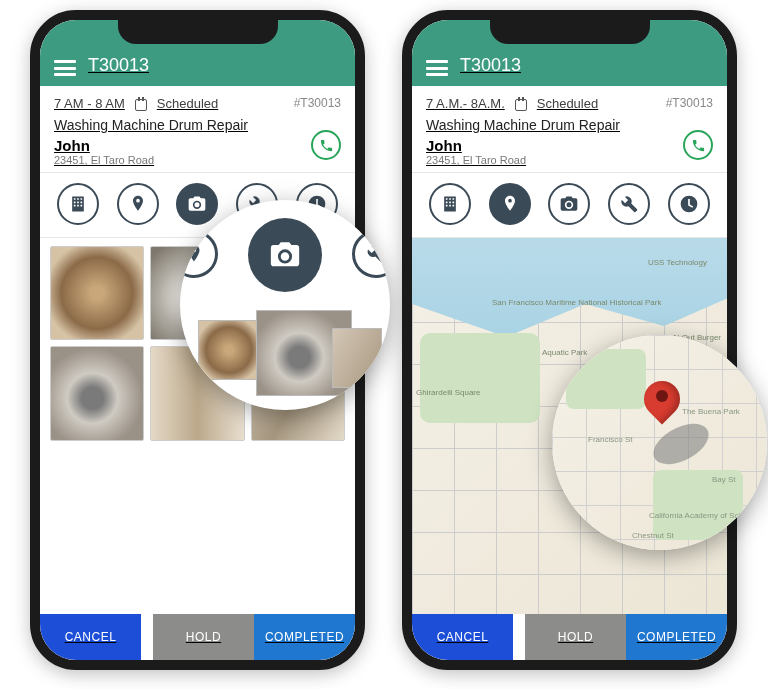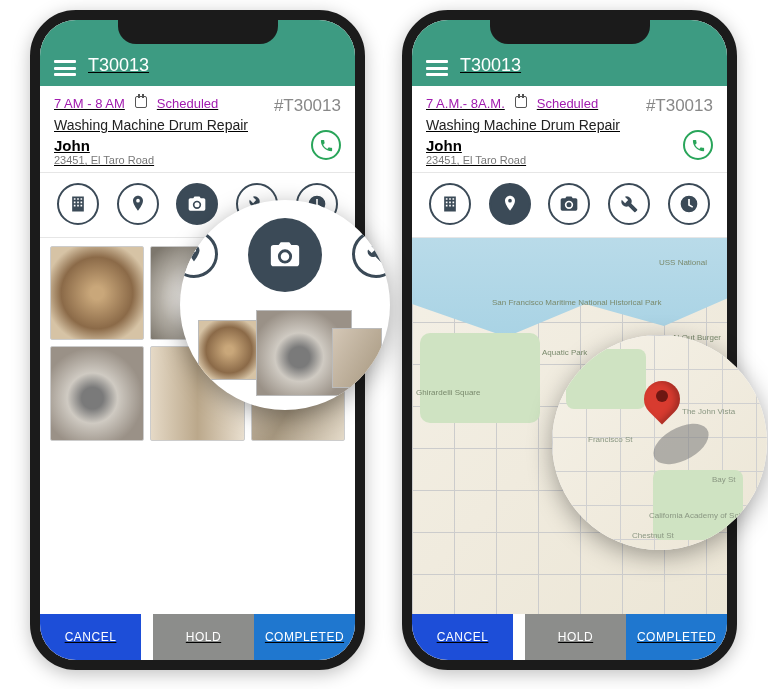--- a/index.html
+++ b/index.html
@@ -45,25 +45,25 @@
   }
   .hamburger { width: 22px; height: 16px; display:flex; flex-direction:column; justify-content:space-between; }
   .hamburger span { display:block; height:3px; background:#fff; border-radius:1px; }
   .header-title { font-size: 18px; font-weight: 500; }
 
   .ticket {
     position: relative;
     padding: 10px 14px 6px 14px;
     border-bottom: 1px solid #e6e6e6;
   }
-  .ticket-row1 { display:flex; align-items:flex-start; gap:10px; font-size:13px; color:#a21caf; }
+  .ticket-row1 { display:flex; align-items:flex-end; gap:10px; font-size:13px; color:#404040; }
   .sched-icon { width:12px; height:12px; border:1px solid #555; border-radius:2px; position:relative; }
   .sched-icon::before, .sched-icon::after { content:""; position:absolute; top:-3px; width:2px; height:4px; background:#555; }
   .sched-icon::before { left:2px; } .sched-icon::after { right:2px; }
-  .ticket-id { position:absolute; top:10px; right:14px; font-size:17px; color:#888; }
+  .ticket-id { position:absolute; top:10px; right:14px; font-size:12px; color:#888; }
   .ticket-title { font-size:14px; font-weight:500; margin-top:6px; color:#222; }
   .ticket-name { font-size:15px; font-weight:700; margin-top:4px; color:#000; }
   .ticket-addr { font-size:11px; color:#777; margin-top:0; }
   .call-btn {
     position:absolute; right:14px; top:44px;
     width:30px; height:30px; border:2px solid #29a55a; border-radius:50%;
     display:flex; align-items:center; justify-content:center;
     background:#fff;
   }
   .call-btn svg { width:15px; height:15px; fill:#29a55a; }
@@ -337,21 +337,21 @@
     </div>
     <div class="content">
       <div class="map">
         <div class="water"></div>
         <div class="park1"></div>
         <div class="park2"></div>
         <span class="lbl" style="top:60px; left:80px">San Francisco Maritime National Historical Park</span>
         <span class="lbl" style="top:150px; left:4px">Ghirardelli Square</span>
         <span class="lbl" style="top:110px; left:130px">Aquatic Park</span>
         <span class="lbl" style="top:95px; right:6px">In-N-Out Burger</span>
-        <span class="lbl" style="top:20px; right:20px">USS National</span>
+        <span class="lbl" style="top:20px; right:20px">USS Technology</span>
       </div>
     </div>
     <div class="footer">
       <div class="fbtn cancel">CANCEL</div>
       <div class="fbtn hold">HOLD</div>
       <div class="fbtn complete">COMPLETED</div>
     </div>
   </div>
 </div>
 
@@ -378,21 +378,21 @@
   </div>
 </div>
 
 <div class="callout mapz">
   <div class="zmap">
     <div class="zpark p1"></div>
     <div class="zpark p2"></div>
     <span class="zlbl" style="top:100px; left:36px">Francisco St</span>
     <span class="zlbl" style="top:140px; left:160px">Bay St</span>
     <span class="zlbl" style="bottom:10px; left:80px">Chestnut St</span>
-    <span class="zlbl" style="top:72px; left:130px">The John Vista</span>
+    <span class="zlbl" style="top:72px; left:130px">The Buena Park</span>
     <span class="zlbl" style="bottom:30px; right:28px; width:90px; text-align:center">California Academy of Science &amp; Technology</span>
     <div class="shadow"></div>
     <div class="pin">
       <div class="body"></div>
         <div class="dot"></div>
     </div>
   </div>
 </div>
 
 </body></html>

